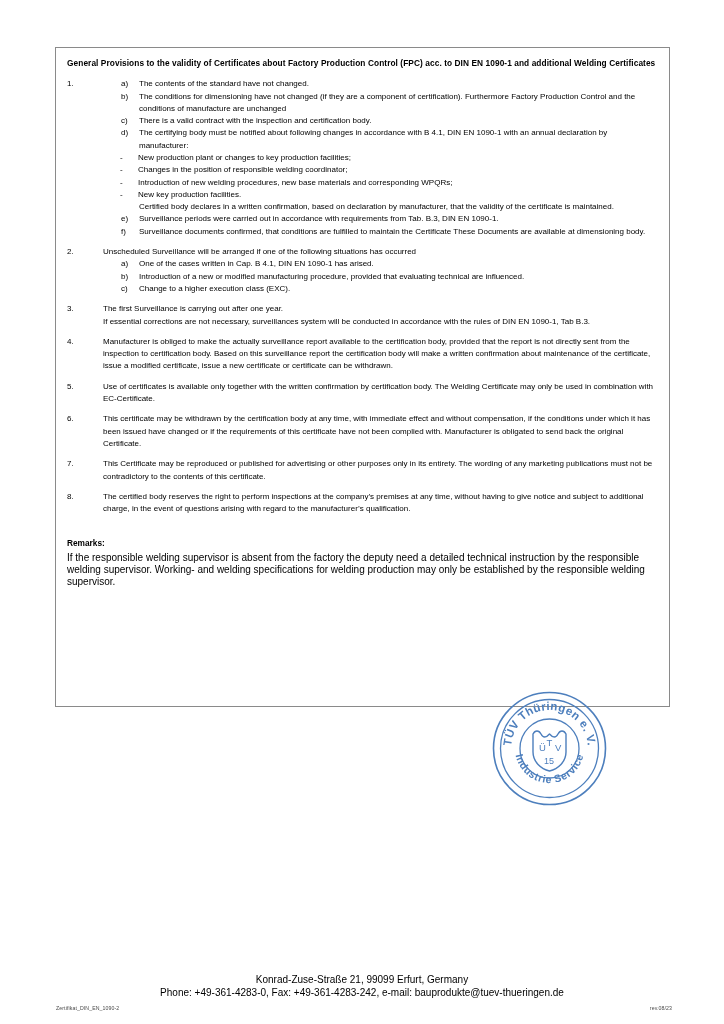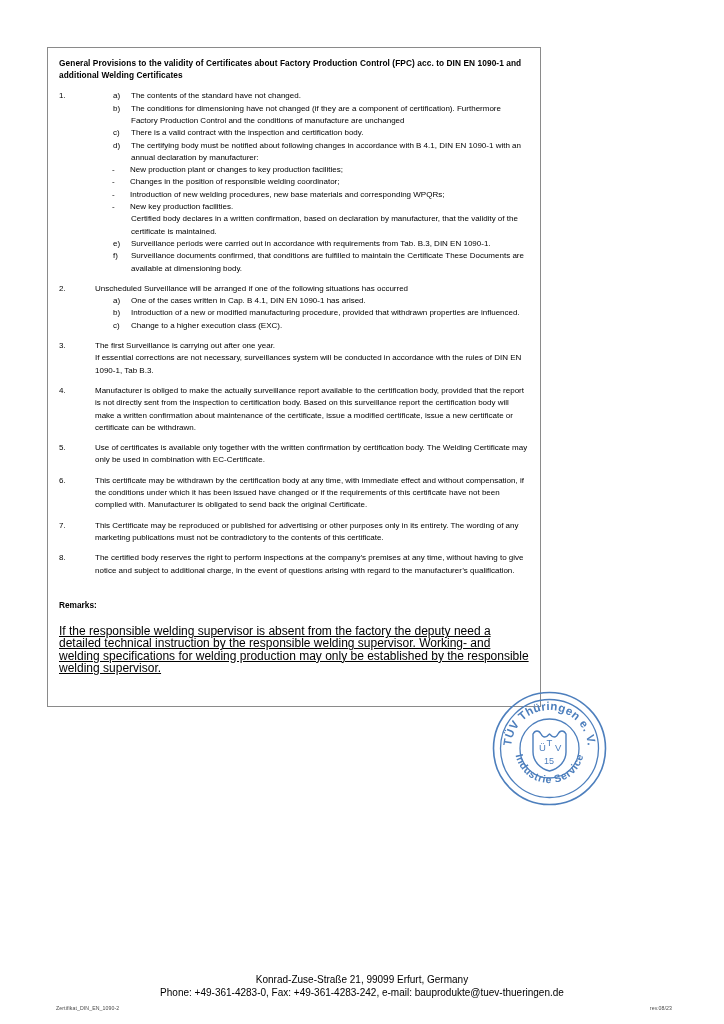--- a/index.html
+++ b/index.html
@@ -19,23 +19,23 @@
   
   #page {
     position: absolute;
     left: 0; top: 0;
     width: 724px;
     height: 1024px;
   }
 
   #provisions-box {
     position: absolute;
-    left: 47px;
+    left: 55px;
     top: 47px;
-    width: 494px;
+    width: 615px;
     height: 660px;
     border: 1px solid #8a8a8a;
     box-sizing: border-box;
     padding: 9px 11px 0 11px;
   }
 
   
   .doc-title {
     font-size: 8.3px;
     font-weight: bold;
@@ -117,24 +117,23 @@
   }
 
   
   .remarks-heading {
     font-size: 8.3px;
     font-weight: bold;
     line-height: 12.3px;
     margin: 22px 0 0 0;
   }
   .remarks-body {
-    font-size: 12px;
-    line-height: 12.3px;
-    margin: 14px 0 0 0;
-    text-decoration: underline;
+    font-size: 10px;
+    line-height: 12.3px;
+    margin: 2px 0 0 0;
   }
 
   
   #stamp {
     position: absolute;
     left: 491px;
     top: 690px;
     width: 117px;
     height: 117px;
     color: #4d7fbd;
@@ -233,21 +232,21 @@
       <div class="clause-num">2.</div>
       <div class="clause-body">
         <p class="clause-text">Unscheduled Surveillance will be arranged if one of the following situations has occurred</p>
         <div class="sub-list">
           <div class="sub-item">
             <span class="sub-marker">a)</span>
             <span class="sub-text">One of the cases written in Cap. B 4.1, DIN EN 1090-1 has arised.</span>
           </div>
           <div class="sub-item">
             <span class="sub-marker">b)</span>
-            <span class="sub-text">Introduction of a new or modified manufacturing procedure, provided that withdrawn properties are influenced.</span>
+            <span class="sub-text">Introduction of a new or modified manufacturing procedure, provided that evaluating technical are influenced.</span>
           </div>
           <div class="sub-item">
             <span class="sub-marker">c)</span>
             <span class="sub-text">Change to a higher execution class (EXC).</span>
           </div>
         </div>
       </div>
     </div>
 
     <div class="clause">

